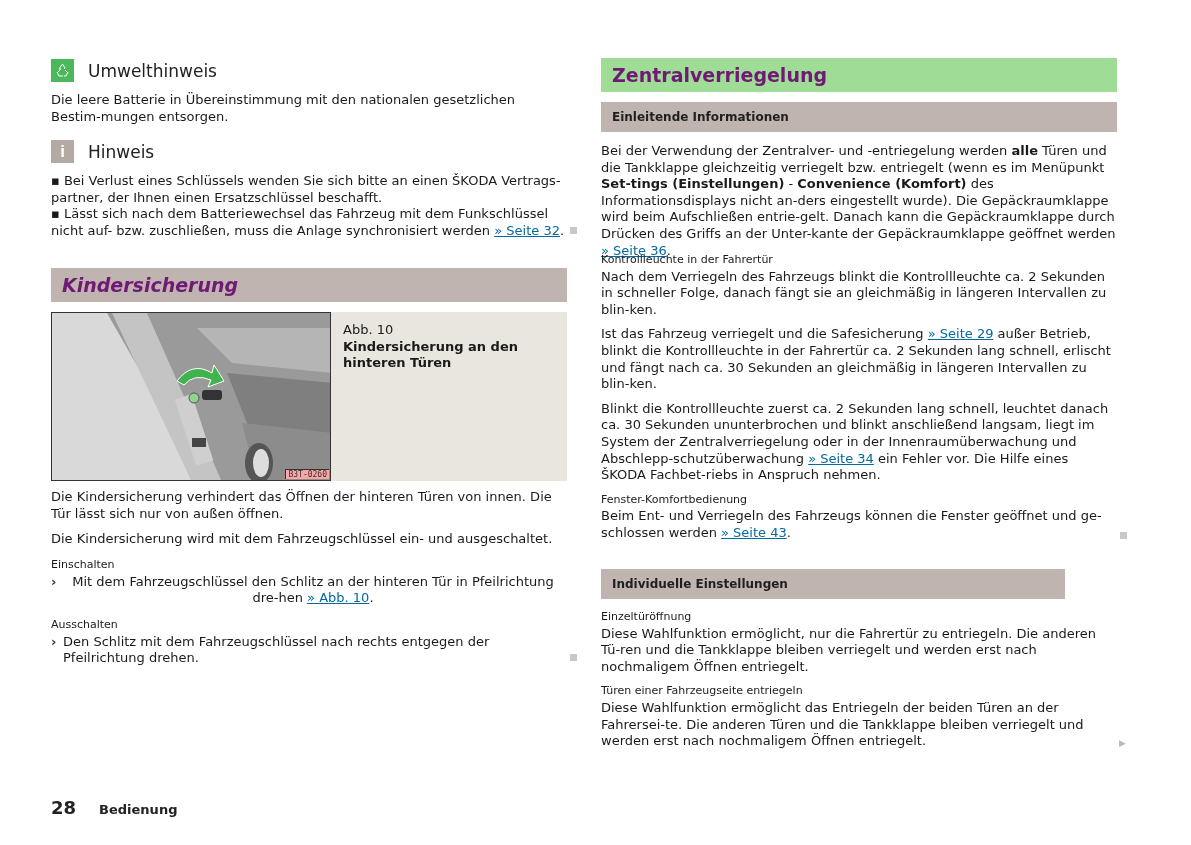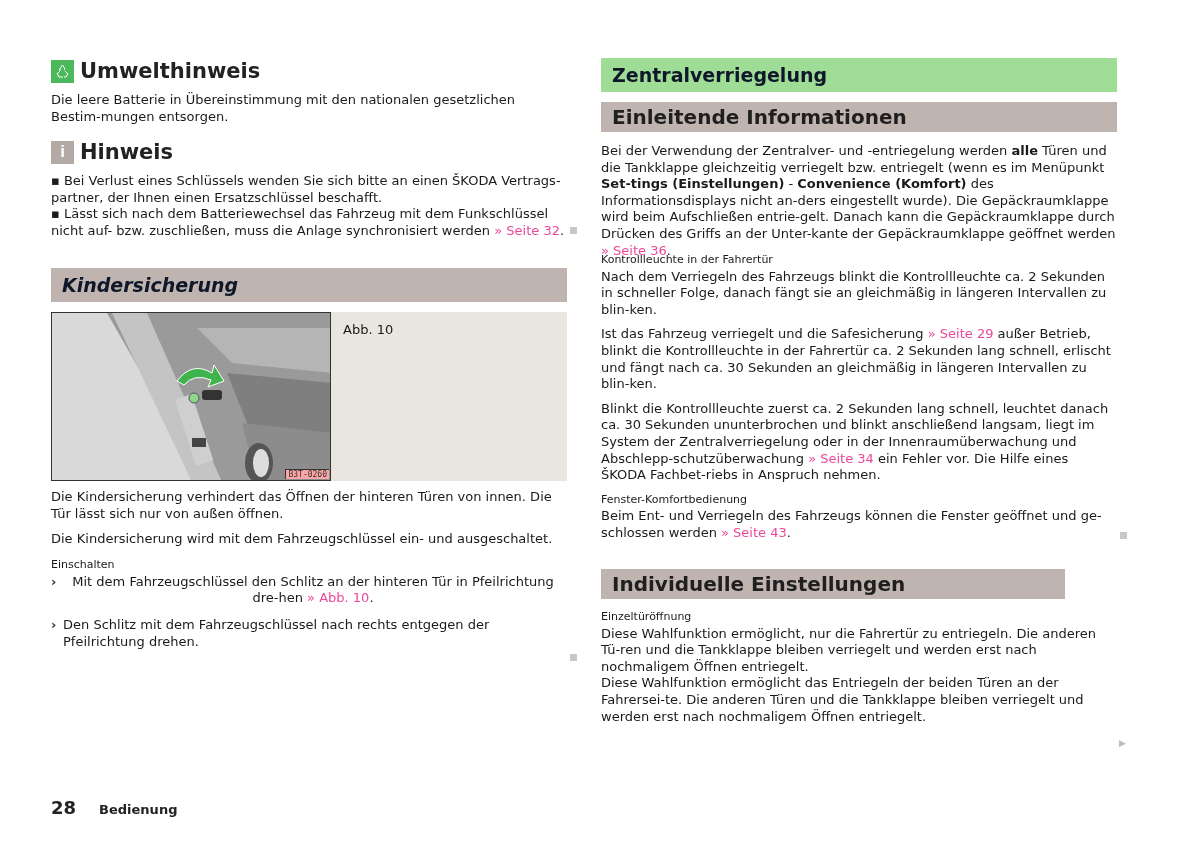--- a/index.html
+++ b/index.html
@@ -1,29 +1,29 @@
 <!DOCTYPE html>
 <html><head>
 <meta charset="utf-8">
 <style>
   html, body { margin:0; padding:0; background:#fff; }
   body { width:1191px; height:845px; position:relative; overflow:hidden;
          font-family:"DejaVu Sans", sans-serif; color:#1a1a1a; }
   p, .p { margin:0; font-size:13px; line-height:16.6px; }
-  .link { color:#ec4899; }
+  .link { color:#0369a1;text-decoration:underline; }
   b { font-weight:bold; }
   .notice-head { position:absolute; display:flex; align-items:center; }
   .notice-icon { width:23px; height:23px; display:flex; align-items:center; justify-content:center; }
-  .notice-title { font-size:21px; font-weight:bold; margin-left:6px; color:#222; }
+  .notice-title { font-size:17px; font-weight:normal; margin-left:14px; color:#222; }
   .green-bg { background:#4cb85c; }
   .grey-bg { background:#b3aaa6; }
   .h1bar { position:absolute; height:34px; display:flex; align-items:center; padding-left:11px;
-           font-size:19px; font-weight:bold; color:#0f172a; box-sizing:border-box; }
+           font-size:19px; font-weight:bold; color:#701a75; box-sizing:border-box; }
   .h2bar { position:absolute; height:30px; display:flex; align-items:center; padding-left:11px;
-           font-size:20px; font-weight:bold; color:#1f1f1f; box-sizing:border-box; background:#bfb4b0; }
+           font-size:12px; font-weight:bold; color:#1f1f1f; box-sizing:border-box; background:#bfb4b0; }
   .blk { position:absolute; }
   .sub { font-weight:normal; font-size:11px; line-height:16.6px; }
   .endsq { position:absolute; width:7px; height:7px; background:#c8c8c8; }
   .fig { position:absolute; left:51px; top:312px; width:516px; height:169px; background:#e9e6df; }
   .figimg { position:absolute; left:0; top:0; width:280px; height:169px; border:1.5px solid #333; box-sizing:border-box; background:#d7d7d7; overflow:hidden;}
   .figcap { position:absolute; left:292px; top:10px; width:220px; }
   .figcode { position:absolute; right:1px; bottom:1px; background:#fca5a5; font-size:8px; padding:0 2px; font-family:"DejaVu Sans Mono", monospace; color:#333; border-left:1px solid #333; border-top:1px solid #333; }
   .step { display:flex; }
   .chev { color:#333; font-weight:bold; width:12px; flex:none; font-size:13px; line-height:16.6px;}
 </style>
@@ -75,35 +75,37 @@
       <rect x="133" y="82" width="18" height="70" fill="#cfcfcf" transform="rotate(-18 142 117)"></rect>
       <rect x="140" y="125" width="14" height="9" fill="#444"></rect>
       <circle cx="142" cy="85" r="5" fill="#8fd68b" stroke="#555"></circle>
       <rect x="150" y="77" width="20" height="10" rx="3" fill="#333"></rect>
       <path d="M125 68 Q140 48 160 60 L162 52 L172 68 L156 74 L159 67 Q142 60 132 72 Z" fill="#3fb44d" stroke="#fff" stroke-width="1"></path>
     </svg>
     <span class="figcode">B3T-0260</span>
   </div>
   <div class="figcap">
     <p>Abb. 10</p>
+    <p style="font-weight:bold;">Kindersicherung an den hinteren Türen</p>
   </div>
 </div>
 
 <p class="blk" style="left:51px;top:489px;width:514px;">Die Kindersicherung verhindert das Öffnen der hinteren Türen von innen. Die Tür lässt sich nur von außen öffnen.</p>
 <p class="blk" style="left:51px;top:531px;width:514px;">Die Kindersicherung wird mit dem Fahrzeugschlüssel ein- und ausgeschaltet.</p>
 
 <div class="blk" style="left:51px;top:557px;width:516px;">
   <div class="sub">Einschalten</div>
   <div class="step">
     <span class="chev">›</span>
     <p style="width:500px;text-align:center;"><span>Mit dem Fahrzeugschlüssel den Schlitz an der hinteren Tür in Pfeilrichtung dre-hen </span><span class="link">» Abb. 10</span><span>.</span></p>
   </div>
 </div>
 
 <div class="blk" style="left:51px;top:617px;width:516px;">
+  <div class="sub">Ausschalten</div>
   <div class="step">
     <span class="chev">›</span>
     <p style="width:504px;">Den Schlitz mit dem Fahrzeugschlüssel nach rechts entgegen der Pfeilrichtung drehen.</p>
   </div>
 </div>
 <span class="endsq" style="left:570px;top:654px;"></span>
 
 <div class="h1bar" style="left:601px;top:58px;width:516px;background:#9fdc96;">Zentralverriegelung</div>
 <div class="h2bar" style="left:601px;top:102px;width:516px;">Einleitende Informationen</div>
 
@@ -117,20 +119,21 @@
   <div class="sub" style="margin-top:8px;">Fenster-Komfortbedienung</div>
   <p><span>Beim Ent- und Verriegeln des Fahrzeugs können die Fenster geöffnet und ge-schlossen werden </span><span class="link">» Seite 43</span><span>.</span></p>
 </div>
 <span class="endsq" style="left:1120px;top:532px;"></span>
 
 <div class="h2bar" style="left:601px;top:569px;width:464px;">Individuelle Einstellungen</div>
 
 <div class="blk" style="left:601px;top:609px;width:516px;">
   <div class="sub">Einzeltüröffnung</div>
   <p>Diese Wahlfunktion ermöglicht, nur die Fahrertür zu entriegeln. Die anderen Tü-ren und die Tankklappe bleiben verriegelt und werden erst nach nochmaligem Öffnen entriegelt.</p>
+  <div class="sub" style="margin-top:8px;">Türen einer Fahrzeugseite entriegeln</div>
   <p>Diese Wahlfunktion ermöglicht das Entriegeln der beiden Türen an der Fahrersei-te. Die anderen Türen und die Tankklappe bleiben verriegelt und werden erst nach nochmaligem Öffnen entriegelt.</p>
 </div>
 <span style="position:absolute;left:1119px;top:738px;font-size:9px;color:#bbb;">▶</span>
 
 <div class="blk" style="left:51px;top:797px;display:flex;align-items:baseline;">
   <span style="font-size:18px;font-weight:bold;color:#222;">28</span>
   <span style="font-size:13px;font-weight:bold;color:#222;margin-left:23px;">Bedienung</span>
 </div>
 
 </body></html>

